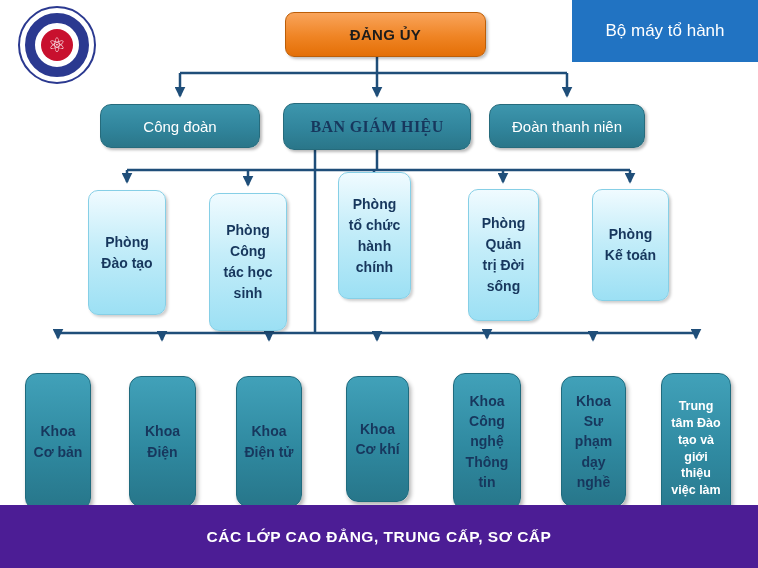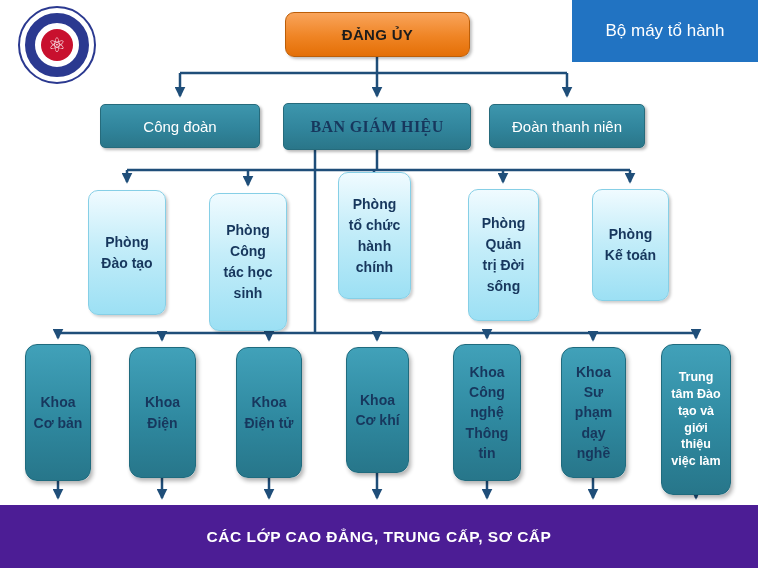--- a/index.html
+++ b/index.html
@@ -31,21 +31,21 @@
     border-radius: 9px;
     color: #1c1c1c;
     font-weight: bold;
     font-size: 15px;
     letter-spacing: .3px;
     box-shadow: 2px 2px 3px rgba(0,0,0,.25);
   }
   .board {
     background: linear-gradient(180deg, #3D96AD 0%, #31859C 55%, #2A7689 100%);
     border: 1px solid #266b7c;
-    border-radius: 5px;
+    border-radius: 11px;
     color: #ffffff;
     font-size: 15px;
     box-shadow: 2px 2px 3px rgba(0,0,0,.28);
   }
   .bgh {
     color: #17375D;
     font-family: "Liberation Serif", serif;
     font-weight: bold;
     font-size: 16px;
     letter-spacing: .4px;
@@ -64,20 +64,21 @@
   .fac {
     background: linear-gradient(180deg, #41A1B9 0%, #2F89A0 55%, #27768A 100%);
     border: 1px solid #1F6B7E;
     border-radius: 12px;
     color: #17375D;
     font-weight: bold;
     font-size: 14px;
     line-height: 1.45;
     padding: 4px 6px;
     box-shadow: 2px 3px 4px rgba(0,0,0,.3);
+    margin-top: 29px;
   }
   .trung-tam {
     color: #ffffff;
     font-size: 12.5px;
     line-height: 1.35;
   }
   .badge {
     position: absolute;
     left: 572px; top: 0;
     width: 186px; height: 62px;
@@ -184,21 +185,21 @@
     </g>
   </svg>
 
   <div class="logo">
     <div class="logo-ring"></div>
     <div class="logo-core">⚛</div>
   </div>
 
   <div class="badge">Bộ máy tổ hành</div>
 
-  <div class="node root-node" style="left:285px;top:12px;width:185px;height:45px">ĐẢNG ỦY</div>
+  <div class="node root-node" style="left:285px;top:12px;width:201px;height:45px">ĐẢNG ỦY</div>
 
   <div class="node board" style="left:100px;top:104px;width:160px;height:44px">Công đoàn</div>
   <div class="node board bgh" style="left:283px;top:103px;width:188px;height:47px">BAN GIÁM HIỆU</div>
   <div class="node board" style="left:489px;top:104px;width:156px;height:44px">Đoàn thanh niên</div>
 
   <div class="node dept" style="left:88px;top:190px;width:78px;height:125px">Phòng Đào tạo</div>
   <div class="node dept" style="left:209px;top:193px;width:78px;height:138px">Phòng Công tác học sinh</div>
   <div class="node dept" style="left:338px;top:172px;width:73px;height:127px">Phòng tổ chức hành chính</div>
   <div class="node dept" style="left:468px;top:189px;width:71px;height:132px">Phòng Quản trị Đời sống</div>
   <div class="node dept" style="left:592px;top:189px;width:77px;height:112px">Phòng Kế toán</div>

